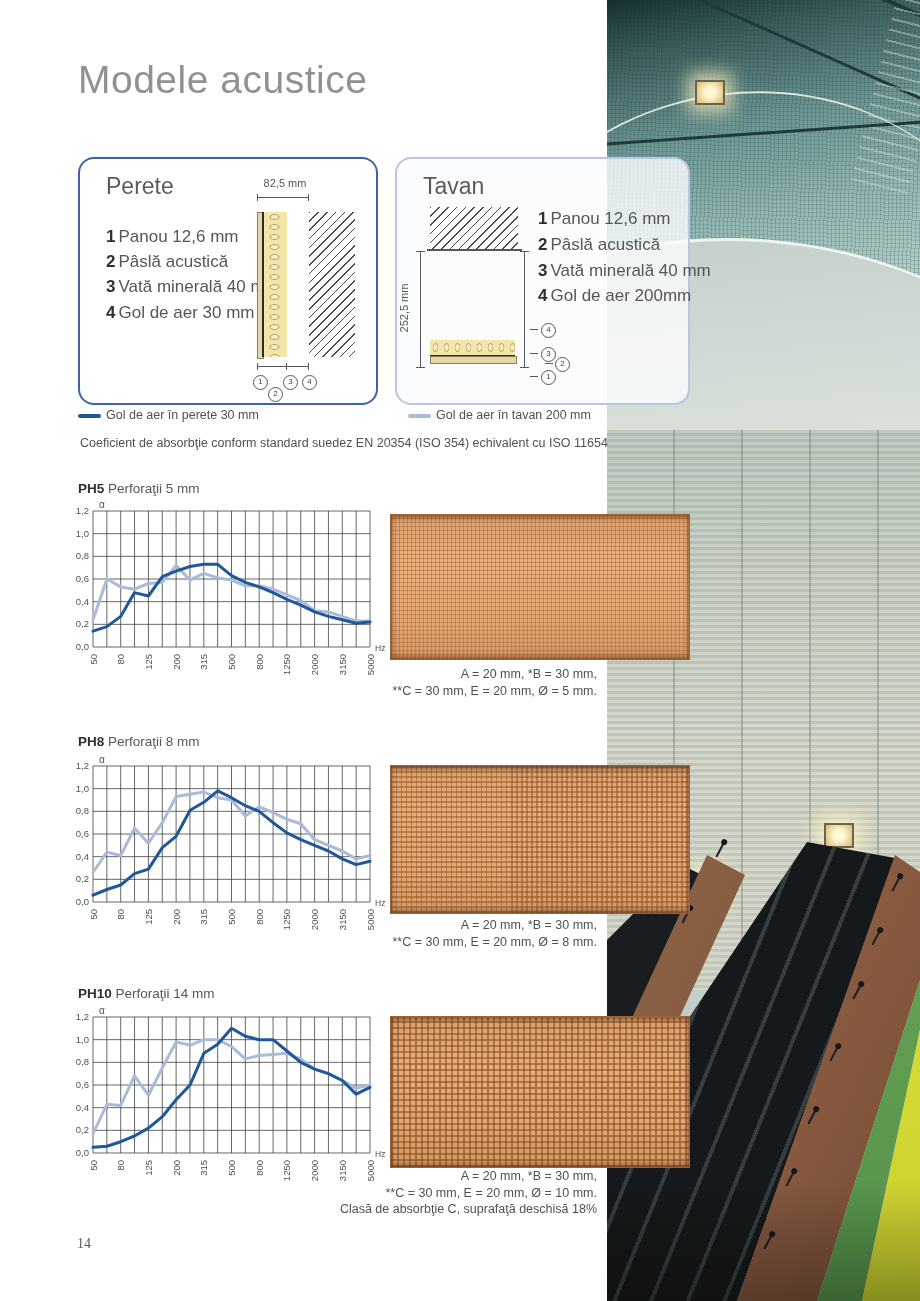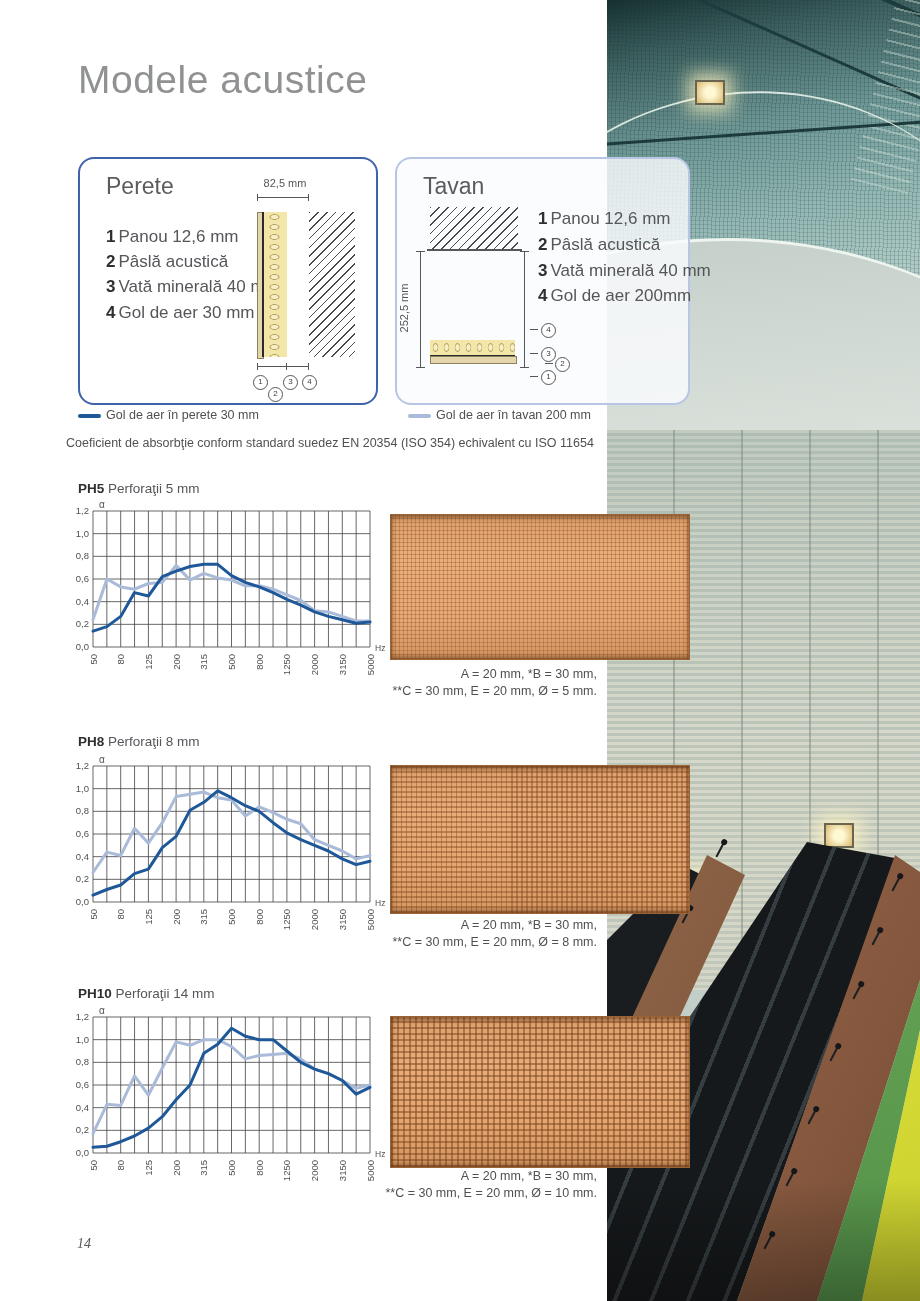--- a/index.html
+++ b/index.html
@@ -92,21 +92,21 @@
   .tex8{background:
       repeating-linear-gradient(90deg,rgba(132,76,34,.45) 0 1.5px,transparent 1.5px 5px),
       repeating-linear-gradient(0deg,rgba(132,76,34,.45) 0 1.5px,transparent 1.5px 5px),
       linear-gradient(180deg,#dda06c,#e9ad7a 30%,#e5a671 70%,#d59763);}
   .tex10{background:
       repeating-linear-gradient(90deg,rgba(122,70,30,.5) 0 2px,transparent 2px 6px),
       repeating-linear-gradient(0deg,rgba(122,70,30,.5) 0 2px,transparent 2px 6px),
       linear-gradient(180deg,#dca06d,#e8ac7a 30%,#e4a570 70%,#d49662);}
   .ann{left:78px;width:519px;text-align:right;line-height:16.5px;}
   .page-num{left:77px;top:1236px;font-family:"Liberation Serif","DejaVu Serif",serif;
-      font-style:italic;font-size:14px;color:#5a5a5a;}
+      font-size:14px;color:#5a5a5a;}
 </style>
 </head>
 <body>
 
 <div class="abs" id="photo">
   <div class="abs ph-ceiling"></div>
   <div class="abs ph-mesh"></div>
   <div class="abs beam" style="left:-30px;top:24px;width:360px;height:3px;transform:rotate(24deg);"></div>
   <div class="abs beam" style="left:120px;top:-6px;width:300px;height:4px;transform:rotate(24deg);"></div>
   <div class="abs ph-rig"></div>
@@ -188,21 +188,21 @@
   <div class="dash" style="left:148px;top:204px;"></div>
   <div class="mk" style="left:158px;top:198px;">2</div>
   <div class="dash" style="left:133px;top:217px;"></div>
   <div class="mk" style="left:144px;top:211px;">1</div>
 </div>
 
 <div class="abs sw" style="left:78px;top:414px;background:#1e5899;"></div>
 <div class="abs leg-label" style="left:106px;top:408px;">Gol de aer în perete 30 mm</div>
 <div class="abs sw" style="left:408px;top:414px;background:#a9bbd9;"></div>
 <div class="abs leg-label" style="left:436px;top:408px;">Gol de aer în tavan 200 mm</div>
-<div class="abs note" style="left:66px;top:436px;">Coeficient de absorbţie conform standard suedez EN 20354 (ISO 354) echivalent cu ISO 11654</div>
+<div class="abs note" style="left:80px;top:436px;">Coeficient de absorbţie conform standard suedez EN 20354 (ISO 354) echivalent cu ISO 11654</div>
 
 <div class="abs sec-h" style="top:481px;"><b>PH5</b><span> Perforaţii 5 mm</span></div>
 <svg class="chart" style="top:500px;" viewBox="0 0 312 186">
     <line x1="17" y1="11" x2="17" y2="147" stroke="#3f4042" stroke-width="0.8"></line>
     <line x1="30.85" y1="11" x2="30.85" y2="147" stroke="#3f4042" stroke-width="0.8"></line>
     <line x1="44.7" y1="11" x2="44.7" y2="147" stroke="#3f4042" stroke-width="0.8"></line>
     <line x1="58.55" y1="11" x2="58.55" y2="147" stroke="#3f4042" stroke-width="0.8"></line>
     <line x1="72.4" y1="11" x2="72.4" y2="147" stroke="#3f4042" stroke-width="0.8"></line>
     <line x1="86.25" y1="11" x2="86.25" y2="147" stroke="#3f4042" stroke-width="0.8"></line>
     <line x1="100.1" y1="11" x2="100.1" y2="147" stroke="#3f4042" stroke-width="0.8"></line>
@@ -365,15 +365,16 @@
     <text transform="translate(269.8,154) rotate(-90)" text-anchor="end" font-size="9.5" fill="#4f5052">3150</text>
     <text transform="translate(297.5,154) rotate(-90)" text-anchor="end" font-size="9.5" fill="#4f5052">5000</text>
     <text x="299" y="151" font-size="8.5" fill="#4f5052">Hz</text>
     <polyline points="17.0,127.7 30.9,98.3 44.7,99.4 58.5,69.9 72.4,89.2 86.3,62.0 100.1,35.9 114.0,39.3 127.8,33.7 141.7,33.7 155.5,40.5 169.3,52.9 183.2,49.5 197.1,48.4 210.9,47.3 224.8,52.9 238.6,63.1 252.4,67.7 266.3,74.5 280.1,82.4 294.0,79.0" fill="none" stroke="#a9bbd9" stroke-width="3" stroke-linejoin="round" stroke-linecap="round"></polyline>
     <polyline points="17.0,141.3 30.9,140.2 44.7,135.7 58.5,130.0 72.4,122.1 86.3,110.7 100.1,93.7 114.0,79.0 127.8,47.3 141.7,38.2 155.5,22.3 169.3,30.3 183.2,33.7 197.1,33.7 210.9,45.0 224.8,56.3 238.6,63.1 252.4,67.7 266.3,74.5 280.1,88.1 294.0,81.3" fill="none" stroke="#1e5899" stroke-width="3" stroke-linejoin="round" stroke-linecap="round"></polyline>
   </svg>
 <div class="tex tex10" style="top:1016px;height:150px;"></div>
 <div class="abs ann" style="top:1168px;">
   <div>A = 20 mm, *B = 30 mm,</div>
   <div>**C = 30 mm, E = 20 mm, Ø = 10 mm.</div>
+  <div>Clasă de absorbţie C, suprafaţă deschisă 18%</div>
 </div>
 
 <div class="abs page-num">14</div>
 
 </body></html>

